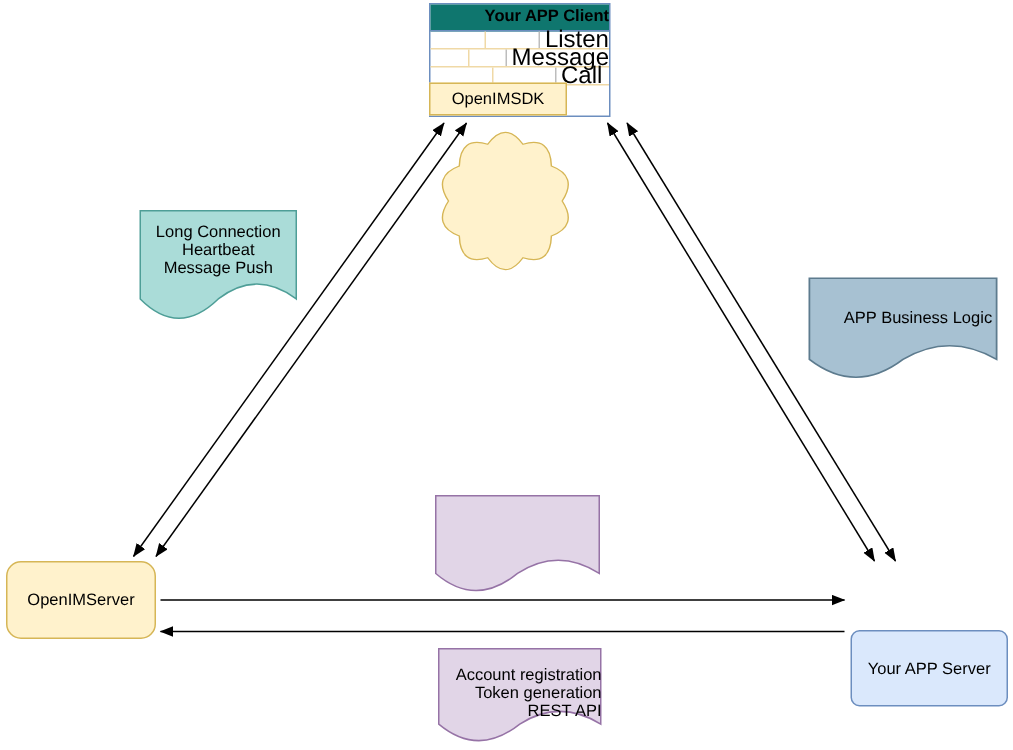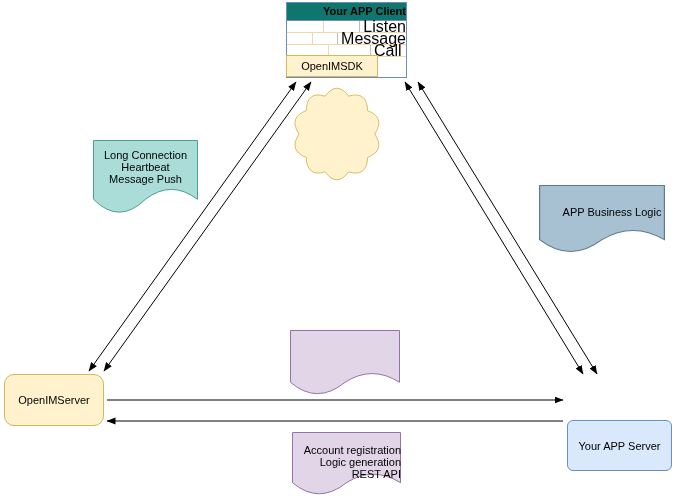--- a/index.html
+++ b/index.html
@@ -125,21 +125,21 @@
       <path stroke-width="1" d="M0.5,0.5 L109.5,0.5 L109.5,52.3 Q82,34.8 55,52.3 Q27,75 0.5,52.3 Z" fill="#e1d5e7" stroke="#9673a6"></path>
     </svg>
   </div>
 
   <div class="note note-rest">
     <svg viewBox="0 0 109 65" preserveAspectRatio="none">
       <path stroke-width="1" d="M0.5,0.5 L108.5,0.5 L108.5,50.7 Q81,33.8 54.5,50.7 Q27,72.8 0.5,50.7 Z" fill="#e1d5e7" stroke="#9673a6"></path>
     </svg>
     <div class="note-text">
       <span>Account registration</span>
-      <span>Logic generation</span>
+      <span>Token generation</span>
       <span>REST API</span>
     </div>
   </div>
 
   <div class="shape server-box server-openim" style="background: rgb(255, 242, 204); border-color: rgb(214, 182, 86);">
     <span>OpenIMServer</span>
   </div>
 
   <div class="shape server-box server-app" style="background: rgb(218, 232, 252); border-color: rgb(108, 142, 191);">
     <span>Your APP Server</span>

